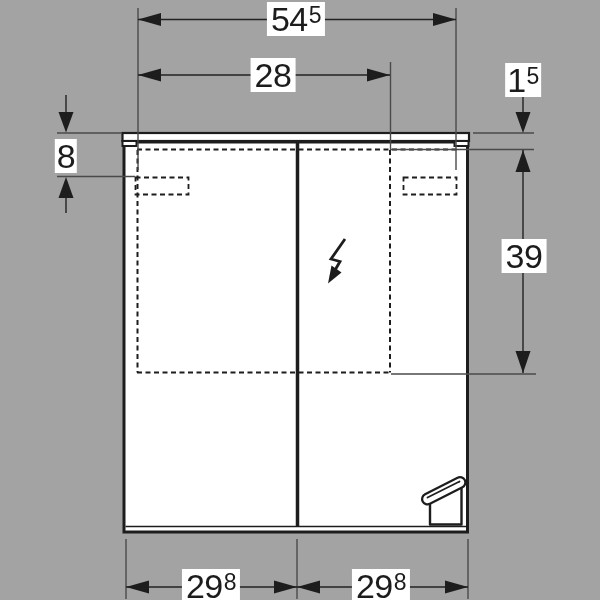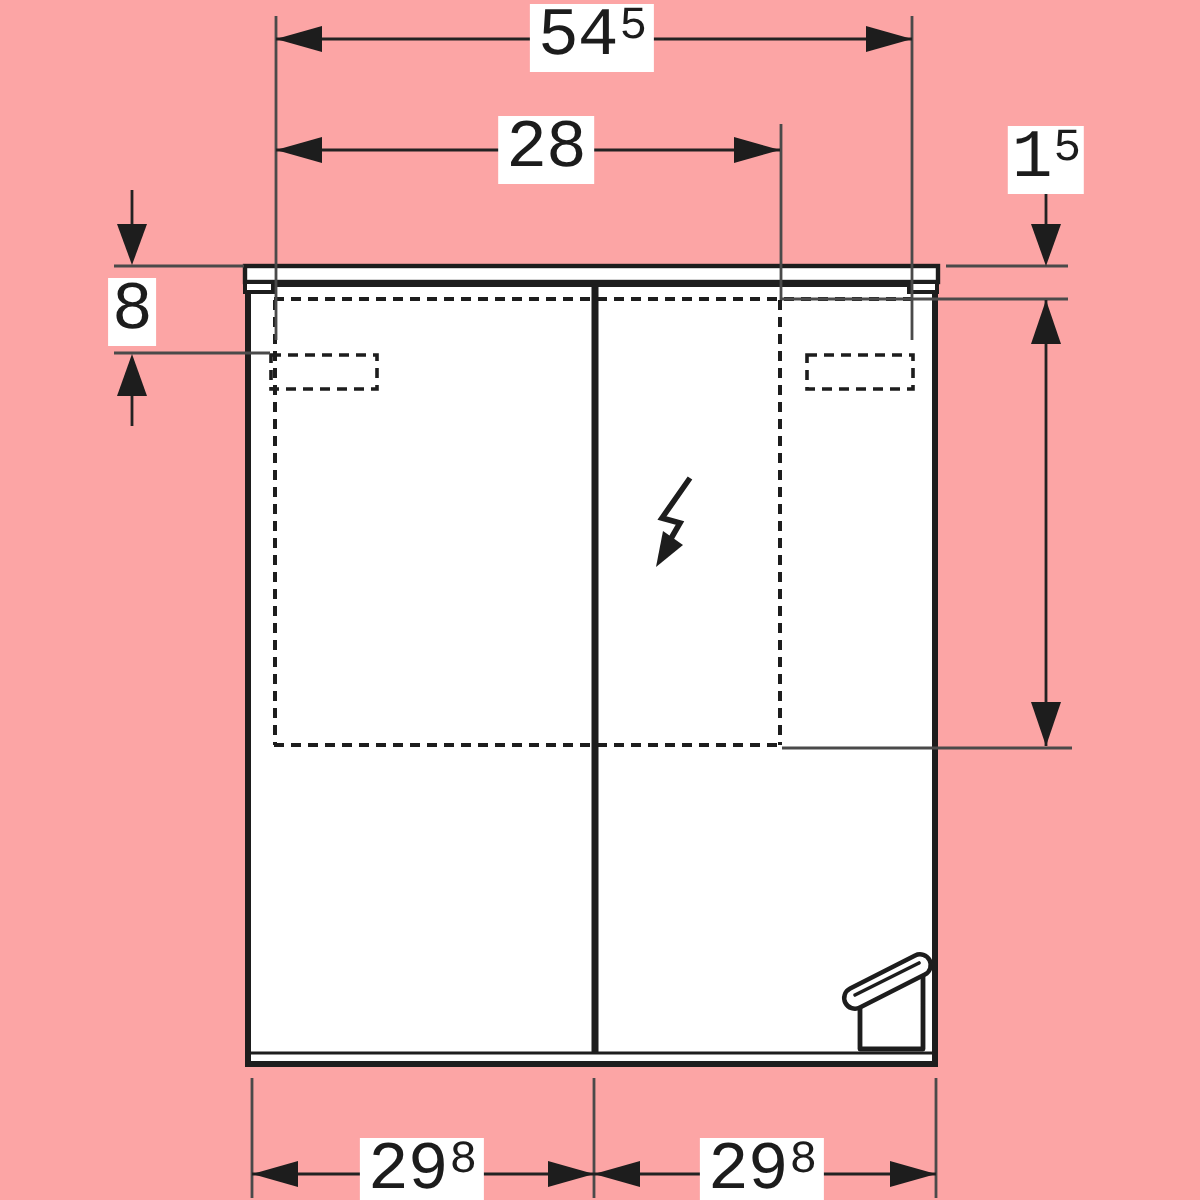--- a/index.html
+++ b/index.html
@@ -1,18 +1,18 @@
 <!DOCTYPE html>
 <html><head>
 <meta charset="utf-8">
 <style>
   html,body{margin:0;padding:0;background:#fff;}
   .stage{
-    position:relative;width:600px;height:600px;background:#fca5a5;
-    font-family:Liberation Mono, monospace;overflow:hidden;
+    position:relative;width:600px;height:600px;background:#a3a3a3;
+    font-family:Liberation Sans, sans-serif;overflow:hidden;
   }
   .stage svg{position:absolute;left:0;top:0;}
   .dim-label{
     position:absolute;transform:translate(-50%,-50%);
     background:#fff;padding:0 4px;white-space:nowrap;line-height:1;
     font-size:34px;color:#1c1c1c;letter-spacing:-0.5px;
   }
   .dim-sup{font-size:23px;position:relative;top:-8px;margin-left:1px;}
   .no-pad{padding:0 2px;text-align:right;}
 </style>
@@ -102,20 +102,23 @@
   </div>
 
   <div class="dim-label" style="left:273px;top:75px;">
     <span>28</span>
   </div>
 
   <div class="dim-label no-pad" style="left:523px;top:80px;">
     <span>1</span><span class="dim-sup">5</span>
   </div>
 
+  <div class="dim-label" style="left:524px;top:256px;">
+    <span>39</span>
+  </div>
 
   <div class="dim-label no-pad" style="left:66px;top:156px;">
     <span>8</span>
   </div>
 
   <div class="dim-label" style="left:211px;top:586px;">
     <span>29</span><span class="dim-sup">8</span>
   </div>
 
   <div class="dim-label" style="left:381px;top:586px;">

